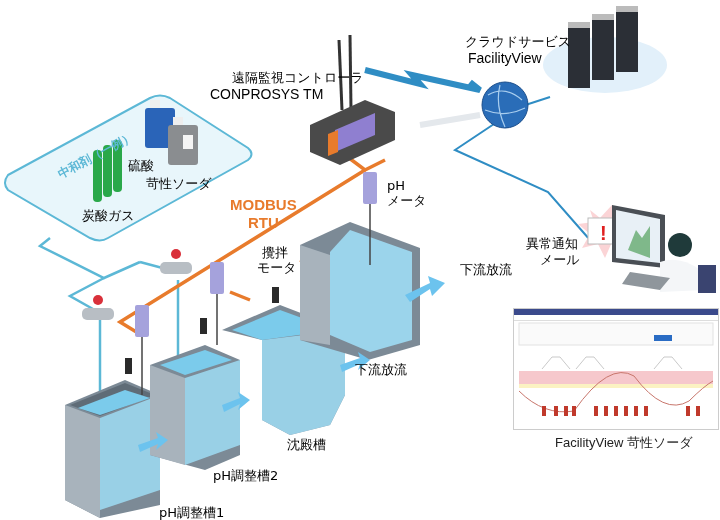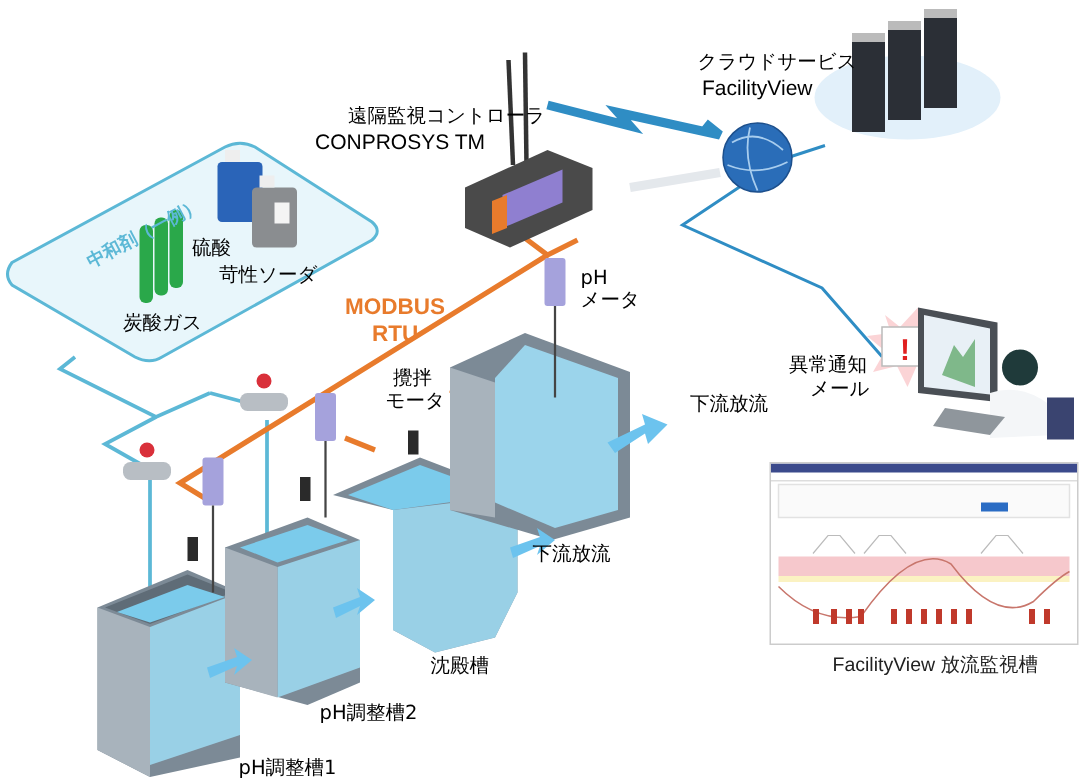--- a/index.html
+++ b/index.html
@@ -213,13 +213,13 @@
         <rect x="90" y="85" width="4" height="10"></rect>
       <rect x="100" y="85" width="4" height="10"></rect>
         <rect x="110" y="85" width="4" height="10"></rect>
       <rect x="120" y="85" width="4" height="10"></rect>
         <rect x="130" y="85" width="4" height="10"></rect>
       <rect x="172" y="85" width="4" height="10"></rect>
         <rect x="182" y="85" width="4" height="10"></rect>
     </g>
   </svg>
 </div>
-<div class="fv-caption">FacilityView 放流監視槽</div>
+<div class="fv-caption">FacilityView 苛性ソーダ</div>
 
 </body></html>

